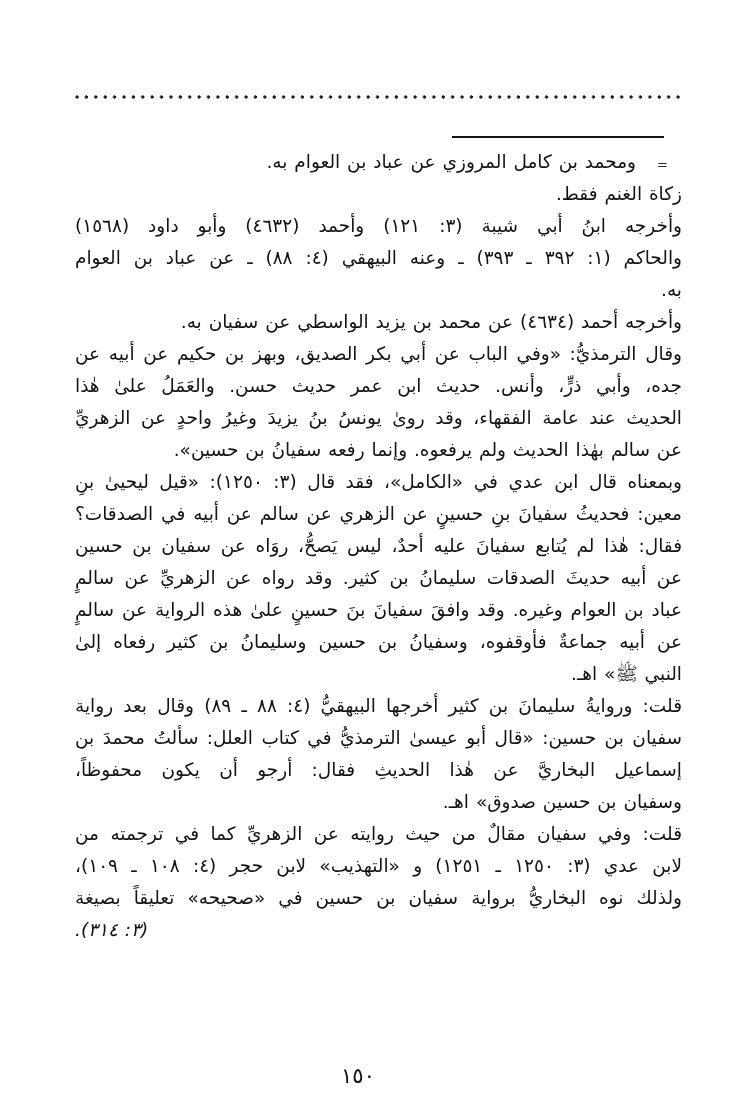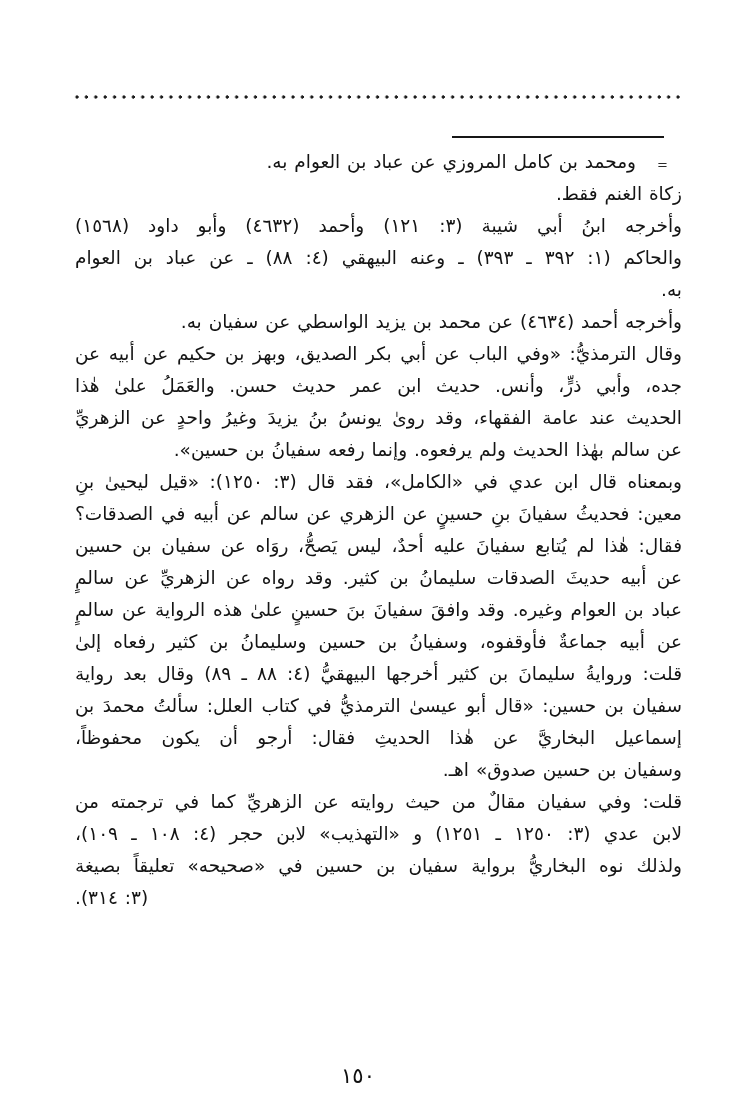--- a/index.html
+++ b/index.html
@@ -49,21 +49,21 @@
     height: 32px;
     max-height: 32px;
     overflow: hidden;
     word-spacing: 1px;
   }
   .fline.justify {
     text-align: justify;
     text-align-last: justify;
   }
   .fline.right { text-align: right; }
-  .fline.left  { text-align: left; }
+  .fline.left  { text-align: left; font-style: italic; }
   .fline.indent { padding-right: 46px; }
   .cont-marker {
     position: absolute;
     font-size: 13px;
     color: #2a2a2a;
     top: 3px;
   }
   .cont-marker.start { right: 14px; }
   .page-number {
     position: absolute;
@@ -93,20 +93,21 @@
       <div class="fline justify"><span>وقال الترمذيُّ: «وفي الباب عن أبي بكر الصديق، وبهز بن حكيم عن أبيه عن</span></div>
       <div class="fline justify"><span>جده، وأبي ذرٍّ، وأنس. حديث ابن عمر حديث حسن. والعَمَلُ علىٰ هٰذا</span></div>
       <div class="fline justify"><span>الحديث عند عامة الفقهاء، وقد روىٰ يونسُ بنُ يزيدَ وغيرُ واحدٍ عن الزهريِّ</span></div>
       <div class="fline right"><span>عن سالم بهٰذا الحديث ولم يرفعوه. وإنما رفعه سفيانُ بن حسين».</span></div>
       <div class="fline justify"><span>وبمعناه قال ابن عدي في «الكامل»، فقد قال (٣: ١٢٥٠): «قيل ليحيىٰ بنِ</span></div>
       <div class="fline justify"><span>معين: فحديثُ سفيانَ بنِ حسينٍ عن الزهري عن سالم عن أبيه في الصدقات؟</span></div>
       <div class="fline justify"><span>فقال: هٰذا لم يُتابع سفيانَ عليه أحدٌ، ليس يَصحُّ، روَاه عن سفيان بن حسين</span></div>
       <div class="fline justify"><span>عن أبيه حديثَ الصدقات سليمانُ بن كثير. وقد رواه عن الزهريِّ عن سالمٍ</span></div>
       <div class="fline justify"><span>عباد بن العوام وغيره. وقد وافقَ سفيانَ بنَ حسينٍ علىٰ هذه الرواية عن سالمٍ</span></div>
       <div class="fline justify"><span>عن أبيه جماعةٌ فأوقفوه، وسفيانُ بن حسين وسليمانُ بن كثير رفعاه إلىٰ</span></div>
+      <div class="fline right"><span>النبي ﷺ» اهـ.</span></div>
       <div class="fline justify"><span>قلت: وروايةُ سليمانَ بن كثير أخرجها البيهقيُّ (٤: ٨٨ ـ ٨٩) وقال بعد رواية</span></div>
       <div class="fline justify"><span>سفيان بن حسين: «قال أبو عيسىٰ الترمذيُّ في كتاب العلل: سألتُ محمدَ بن</span></div>
       <div class="fline justify"><span>إسماعيل البخاريَّ عن هٰذا الحديثِ فقال: أرجو أن يكون محفوظاً،</span></div>
       <div class="fline right"><span>وسفيان بن حسين صدوق» اهـ.</span></div>
       <div class="fline justify"><span>قلت: وفي سفيان مقالٌ من حيث روايته عن الزهريِّ كما في ترجمته من «الكامل»</span></div>
       <div class="fline justify"><span>لابن عدي (٣: ١٢٥٠ ـ ١٢٥١) و «التهذيب» لابن حجر (٤: ١٠٨ ـ ١٠٩)،</span></div>
       <div class="fline justify"><span>ولذلك نوه البخاريُّ برواية سفيان بن حسين في «صحيحه» تعليقاً بصيغة التمريض</span></div>
       <div class="fline left"><span>(٣: ٣١٤).</span></div>
     </div>
   <div class="page-number">١٥٠</div>

